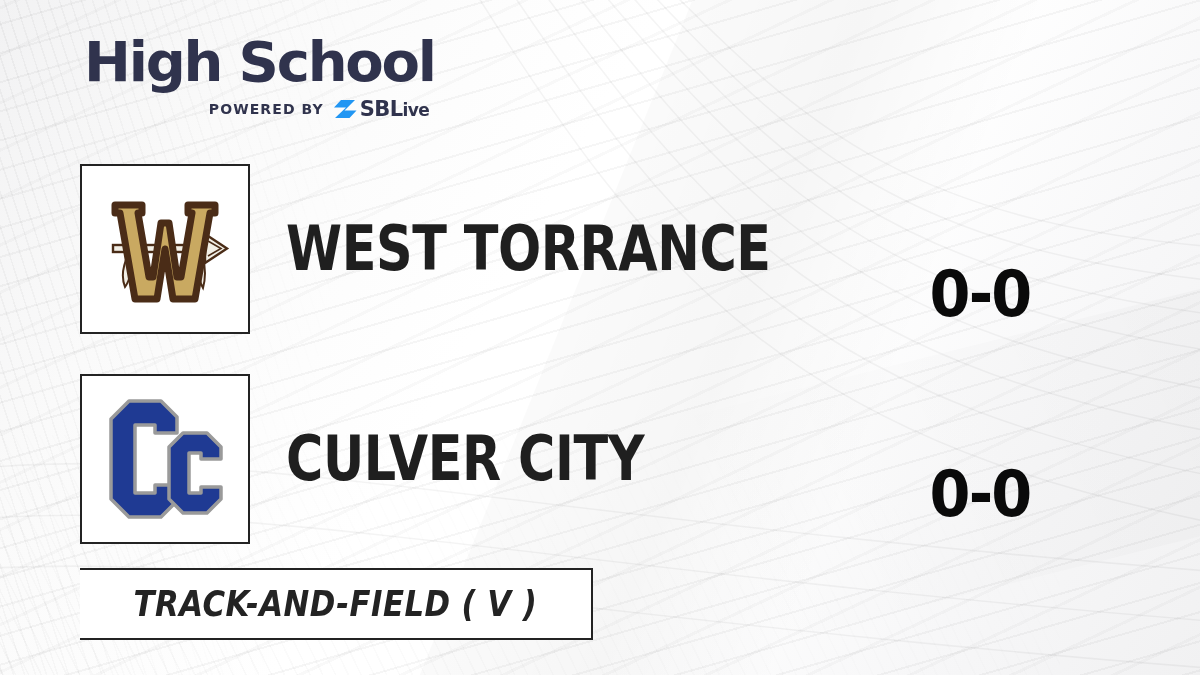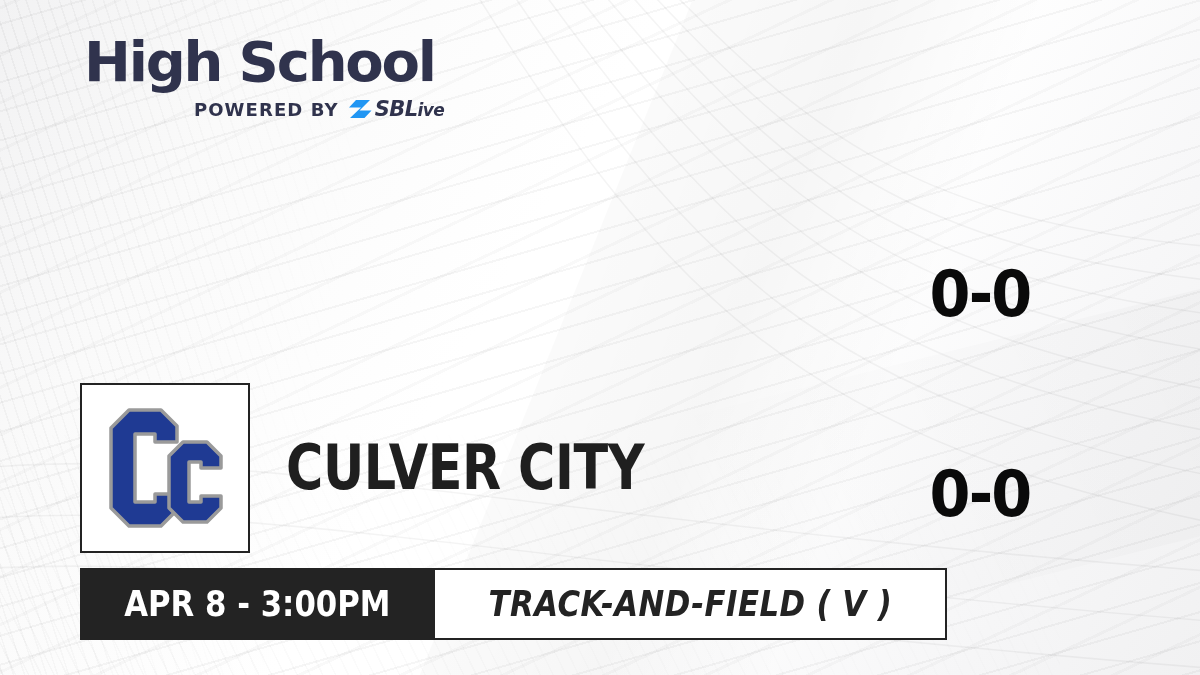--- a/index.html
+++ b/index.html
@@ -127,50 +127,49 @@
   .brand-sub {
     display: flex;
     align-items: center;
     justify-content: center;
     gap: 9px;
     margin-top: 7px;
     padding-left: 40px;
   }
   .powered-by {
     font-family: "DejaVu Sans", sans-serif;
-    font-size: 18px;
+    font-size: 14px;
     font-weight: 700;
     letter-spacing: 1.1px;
     color: #30334d;
   }
   .sblive {
     display: flex;
     align-items: center;
     gap: 3px;
   }
   .sblive-mark { display:block; }
   .sblive-word {
     font-family: "DejaVu Sans", sans-serif;
-    font-style: italic;
     font-weight: 700;
     font-size: 21px;
     letter-spacing: -0.6px;
     color: #30334d;
   }
   .sblive-word .lo { font-size: 17px; }
 
   
   .team-row {
     position: absolute;
     left: 80px;
     display: flex;
     align-items: center;
   }
   .team-row.r1 { top: 164px; }
-  .team-row.r2 { top: 383px; }
+  .team-row.r2 { top: 374px; }
 
   .logo-box {
     width: 170px;
     height: 170px;
     border: 2px solid #232323;
     background: #ffffff;
     display: flex;
     align-items: center;
     justify-content: center;
     flex: 0 0 auto;
@@ -292,37 +291,63 @@
       <div class="powered-by">POWERED BY</div>
       <div class="sblive">
         <svg class="sblive-mark" width="24" height="20" viewBox="0 0 24 20">
           <path d="M22 1 L8 1 L1 8.5 L13 8.5 L2 19 L16.5 19 L23.5 11.5 L11.5 11.5 Z" fill="#2196f3"></path>
         </svg>
         <div class="sblive-word"><span>SBL</span><span class="lo">ive</span></div>
       </div>
     </div>
   </div>
 
+  <div class="team-row r1">
+    <div class="logo-box">
+      <svg width="140" height="140" viewBox="0 0 140 140">
+        <g>
+
+          <rect x="18" y="66" width="96" height="7" fill="#f2efe6" stroke="#4a2c17" stroke-width="2.4"></rect>
+
+          <path d="M110 55 L132 69.5 L110 84 Z" fill="#f2efe6" stroke="#4a2c17" stroke-width="2.4"></path>
+          <path d="M113 62 L126 69.5 L113 77" fill="none" stroke="#4a2c17" stroke-width="1.6"></path>
+
+          <line x1="32" y1="62" x2="32" y2="77" stroke="#4a2c17" stroke-width="2.4"></line>
+          <line x1="98" y1="62" x2="98" y2="77" stroke="#4a2c17" stroke-width="2.4"></line>
+
+          <g stroke="#4a2c17" stroke-width="2" fill="#f2efe6">
+            <path d="M34 74 C 28 86, 26 98, 30 108 C 35 101, 38 88, 37 76 Z"></path>
+            <path d="M41 74 C 38 88, 39 101, 44 110 C 47 99, 46 86, 44 75 Z"></path>
+          </g>
+
+          <g stroke="#4a2c17" stroke-width="2" fill="#f2efe6">
+            <path d="M97 74 C 92 87, 91 99, 95 109 C 100 101, 102 88, 100 76 Z"></path>
+            <path d="M104 74 C 102 88, 103 100, 108 109 C 111 98, 110 85, 107 75 Z"></path>
+          </g>
+
+          <path d="M20 26 L47 26 L47 34 L43 34 L54 98 L58 98 L66 44 L74 44 L82 98 L86 98 L97 34 L93 34 L93 26 L120 26 L120 34 L115 34 L100 120 L78 120 L70 70 L62 120 L40 120 L25 34 L20 34 Z" fill="#c9a961" stroke="#4a2c17" stroke-width="7" stroke-linejoin="round"></path>
+        </g>
+      </svg>
+    </div>
+    <div class="team-name">WEST TORRANCE</div>
+  </div>
   <div class="record r1">0-0</div>
 
   <div class="team-row r2">
     <div class="logo-box">
       <svg width="140" height="140" viewBox="0 0 140 140">
 
         <path d="M66 12 L34 12 L16 30 L16 110 L34 128 L66 128 L82 112 L82 96 L60 96 L60 104 L40 104 L40 36 L60 36 L60 44 L82 44 L82 28 Z" fill="#1f3a93" stroke="#9a9a9a" stroke-width="3.5" stroke-linejoin="round"></path>
 
         <path d="M112 44 L88 44 L74 58 L74 110 L88 124 L112 124 L126 110 L126 98 L106 98 L106 104 L94 104 L94 64 L106 64 L106 70 L126 70 L126 58 Z" fill="#1f3a93" stroke="#9a9a9a" stroke-width="3.5" stroke-linejoin="round"></path>
       </svg>
     </div>
     <div class="team-name">CULVER CITY</div>
   </div>
   <div class="record r2">0-0</div>
 
   <div class="footer">
-    <div class="footer-date">
-      <span>APR 8 - 3:00PM</span>
-    </div>
     <div class="footer-sport">
       <span>TRACK-AND-FIELD ( V )</span>
     </div>
   </div>
 
 </div>
 
 </body></html>

